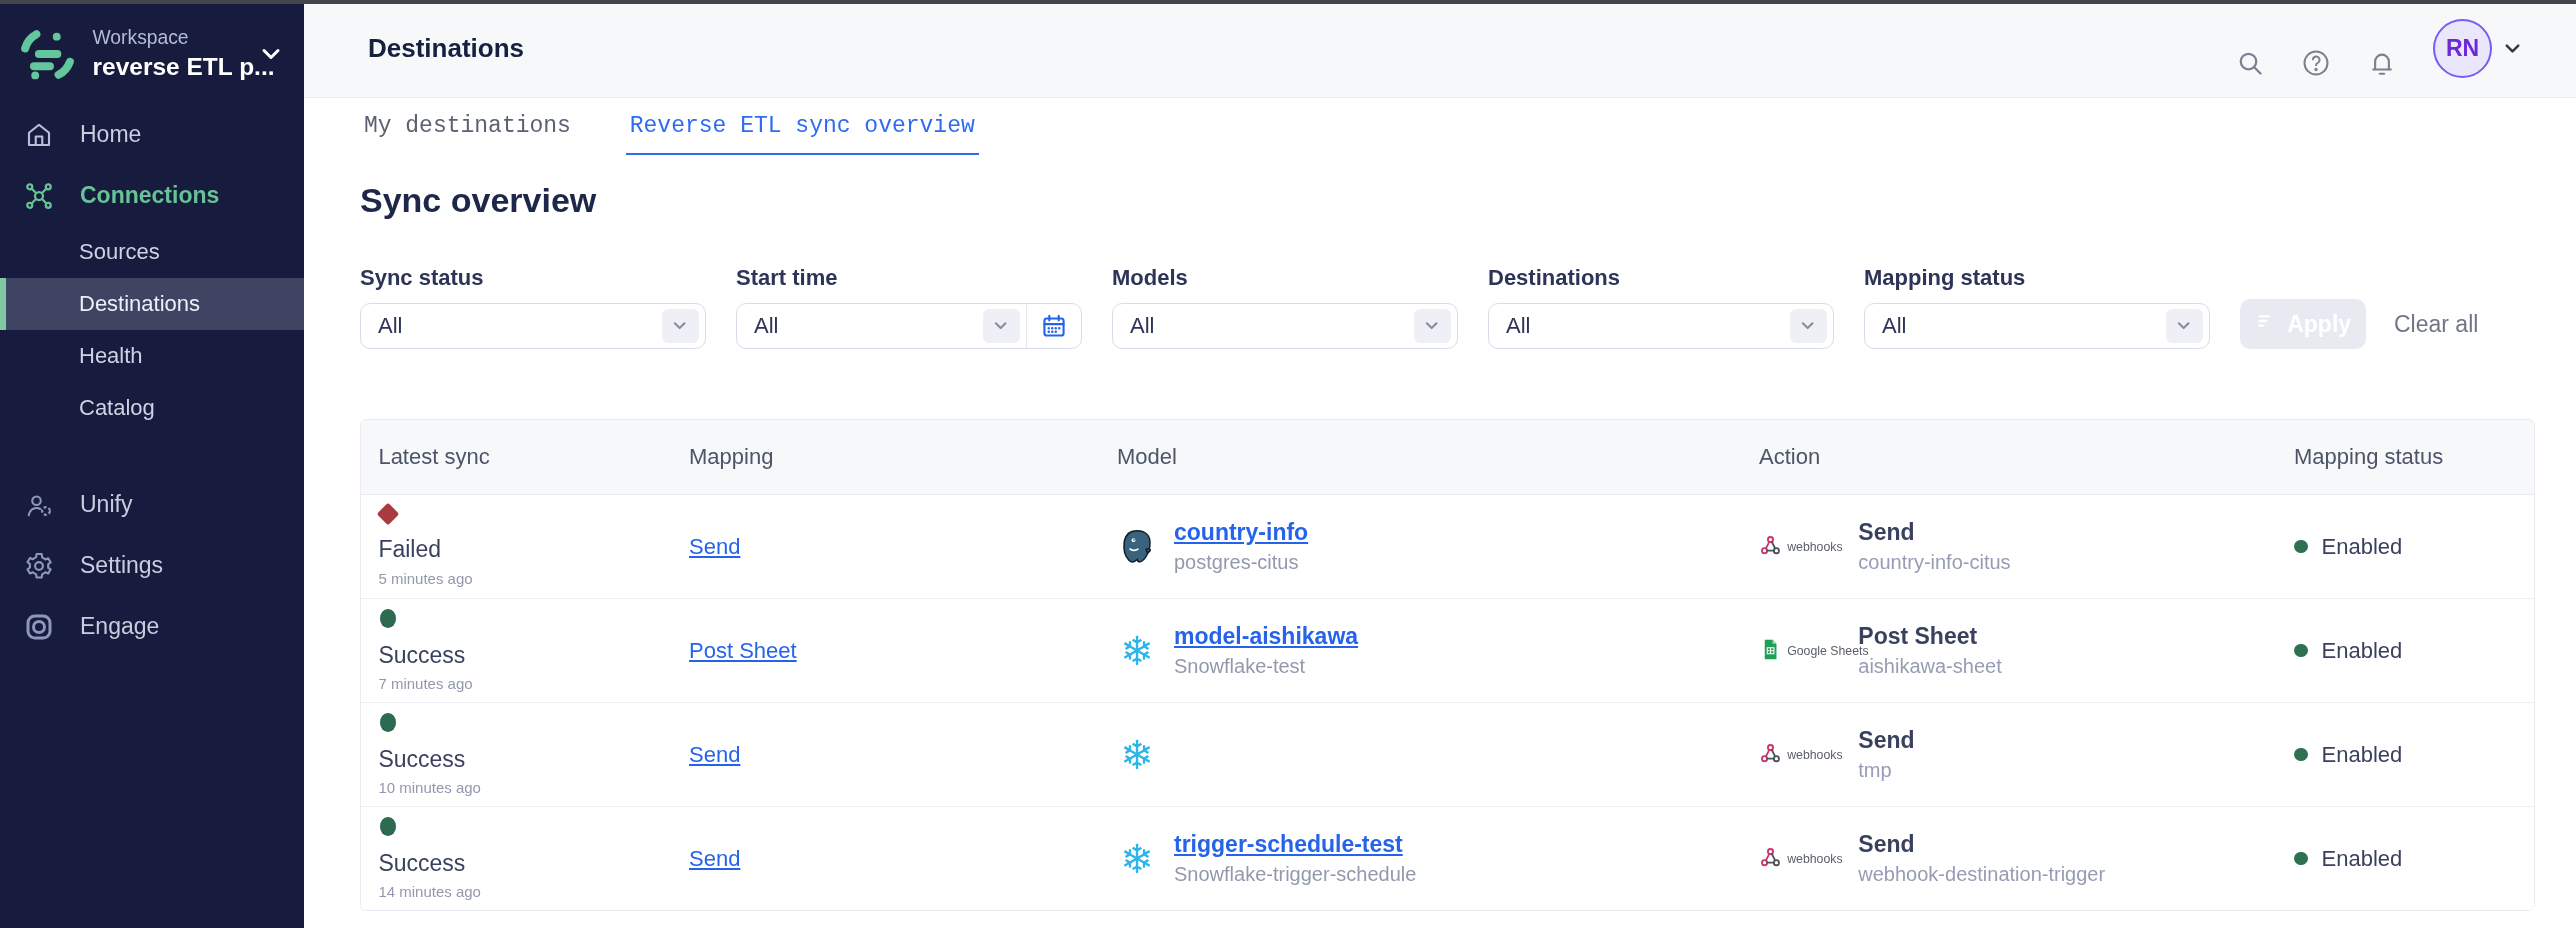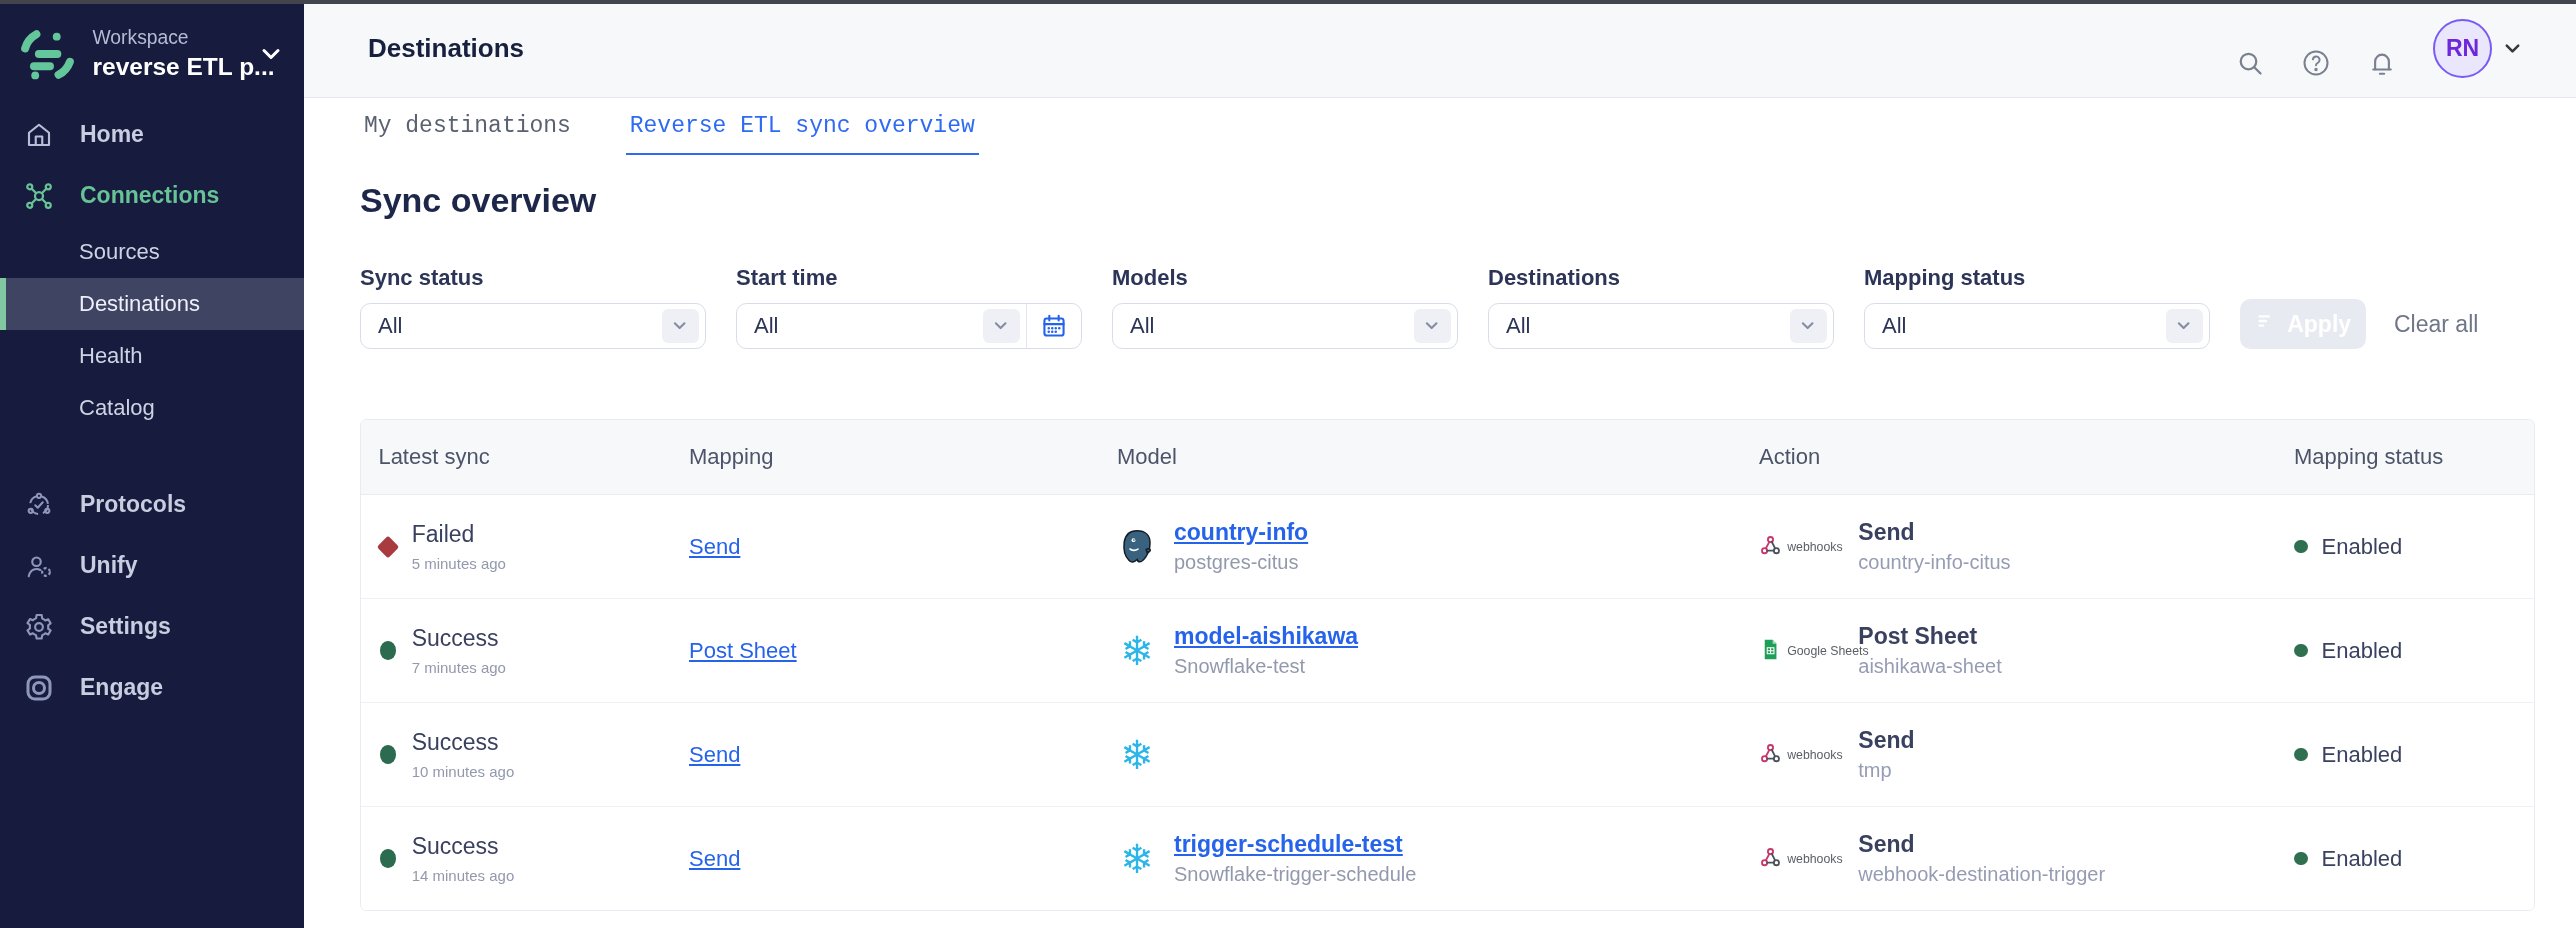--- a/index.html
+++ b/index.html
@@ -15,21 +15,21 @@
   .sidebar{width:304px;flex:0 0 304px;background:#171c3e;display:flex;flex-direction:column;}
   .workspace{display:flex;align-items:center;padding:18px 19.3px 0 18px;height:72px;cursor:pointer;}
   .ws-logo{width:59px;height:59px;flex:0 0 59px;}
   .ws-text{margin-left:15.5px;flex:1;min-width:0;}
   .ws-eyebrow{font-size:19.3px;color:#b4bbd4;line-height:1.15;}
   .ws-name{font-size:24.5px;font-weight:700;color:#ffffff;margin-top:3.9px;white-space:nowrap;}
   .ws-chevron{color:#ffffff;width:28px;height:28px;margin-left:5.2px;}
   .nav{margin-top:14px;display:flex;flex-direction:column;}
   .nav-item{height:61px;display:flex;align-items:center;padding-left:24px;cursor:pointer;}
   .nav-item .nicon{width:30px;height:30px;margin-right:26px;display:inline-flex;}
-  .nav-item .lbl{font-size:23px;color:#c8cde0;font-weight:700;}
+  .nav-item .lbl{font-size:23px;color:#c8cde0;font-weight:400;}
   .nav-item.accent .lbl{color:#67c396;font-weight:700;}
   .nav-sub{height:52px;display:flex;align-items:center;padding-left:79px;cursor:pointer;}
   .nav-sub .lbl{font-size:22px;color:#ced3e4;}
   .nav-sub.active{background:#3f4463;border-left:6.4px solid #80c7a2;padding-left:73px;}
   .nav-sub.active .lbl{color:#eef0f9;}
   .nav-gap{height:40px;}
 
   
   .main{flex:1;display:flex;flex-direction:column;min-width:0;background:#fff;}
   .header{height:97px;flex:0 0 97px;background:#f7f8fa;border-bottom:1.3px solid #e7e9f1;
@@ -73,21 +73,21 @@
 
   
   .table{margin-top:70px;width:2175px;border:1.3px solid #e8ebf2;border-radius:6.4px;overflow:hidden;box-sizing:border-box;}
   .grid{display:grid;grid-template-columns:328px 428px 642px 535px auto;align-items:center;}
   .thead{background:#f7f8fa;height:74px;border-bottom:1.3px solid #e8ebf2;}
   .thead .th{font-size:22px;color:#4b5468;}
   .thead .th:first-child{padding-left:17.4px;}
   .trow{height:103px;border-bottom:1.3px solid #eef0f6;background:#fff;}
   .trow:last-child{border-bottom:none;}
 
-  .c-status{padding-left:17.4px;display:flex;align-items:center;gap:14px;}
+  .c-status{padding-left:17.4px;display:flex;align-items:flex-start;gap:14px;flex-direction:column;}
   .sicon{width:19.3px;display:flex;justify-content:center;}
   .diamond{width:16px;height:16px;background:#a93a3f;transform:rotate(45deg);border-radius:2.6px;}
   .dot-success{width:15.5px;height:18.7px;background:#2c6b4f;border-radius:50%;}
   .stext{display:flex;flex-direction:column;gap:6.4px;}
   .slabel{font-size:23px;color:#39415f;}
   .stime{font-size:15px;color:#9299ad;}
 
   .c-mapping a{font-size:22px;color:#2563eb;text-decoration:underline;cursor:pointer;}
 
   .c-model{display:flex;align-items:center;gap:17px;}
@@ -163,32 +163,20 @@
         <div class="nav-sub active">
           <span class="lbl">Destinations</span>
         </div>
         <div class="nav-sub">
           <span class="lbl">Health</span>
         </div>
         <div class="nav-sub">
           <span class="lbl">Catalog</span>
         </div>
         <div class="nav-gap"></div>
-        <div class="nav-item">
-          <span class="nicon">
-            <svg viewBox="0 0 24 24" fill="none" stroke="#8e97bb" stroke-width="1.6">
-              <circle cx="12" cy="12" r="7.2" stroke-dasharray="8 4"></circle>
-              <path d="M9 12.2l2 2 4-4.4" stroke-linecap="round" stroke-linejoin="round"></path>
-              <circle cx="12" cy="4.6" r="1.7"></circle>
-              <circle cx="5.4" cy="16.6" r="1.7"></circle>
-              <circle cx="18.6" cy="16.6" r="1.7"></circle>
-            </svg>
-          </span>
-          <span class="lbl">Protocols</span>
-        </div>
         <div class="nav-item">
           <span class="nicon">
             <svg viewBox="0 0 24 24" fill="none" stroke="#8e97bb" stroke-width="1.7">
               <circle cx="10" cy="8.6" r="3.4"></circle>
               <path d="M3.8 20.2c.9-3.8 3.3-5.8 6.2-5.8 1.1 0 2.1.3 3 .8" stroke-linecap="round"></path>
               <circle cx="17.6" cy="16.8" r="3.1" stroke-dasharray="2.4 1.7"></circle>
             </svg>
           </span>
           <span class="lbl">Unify</span>
         </div>

